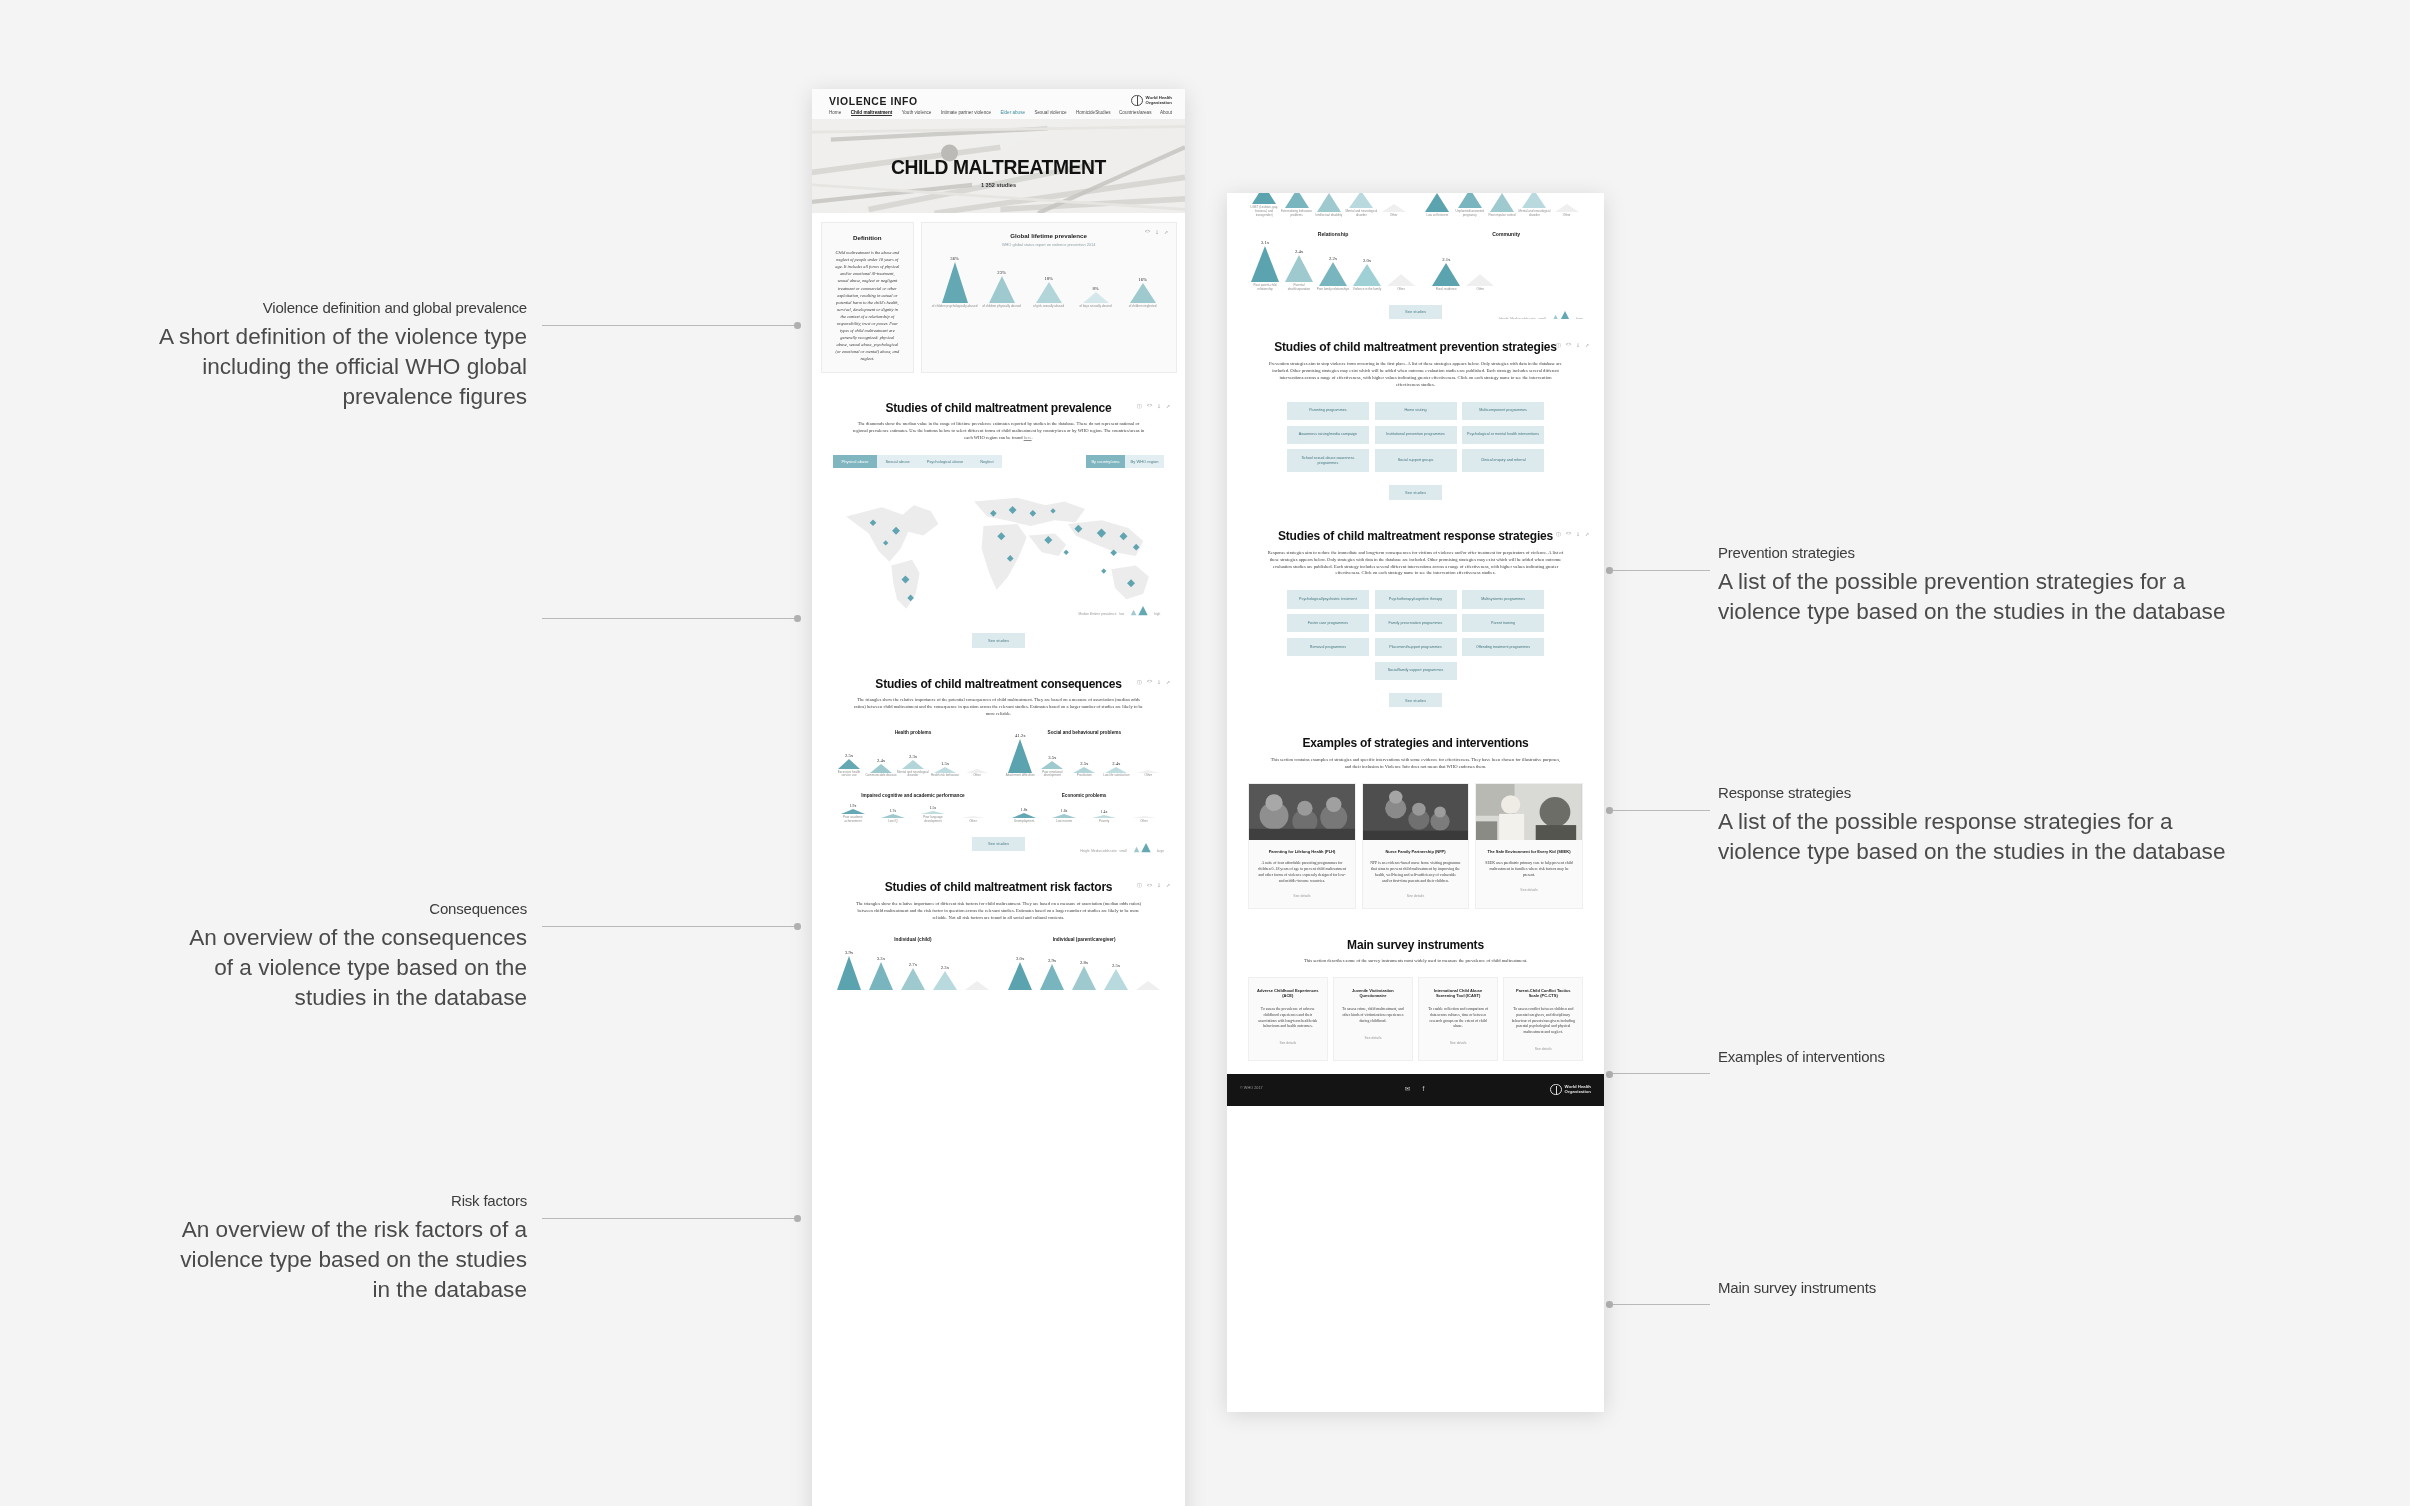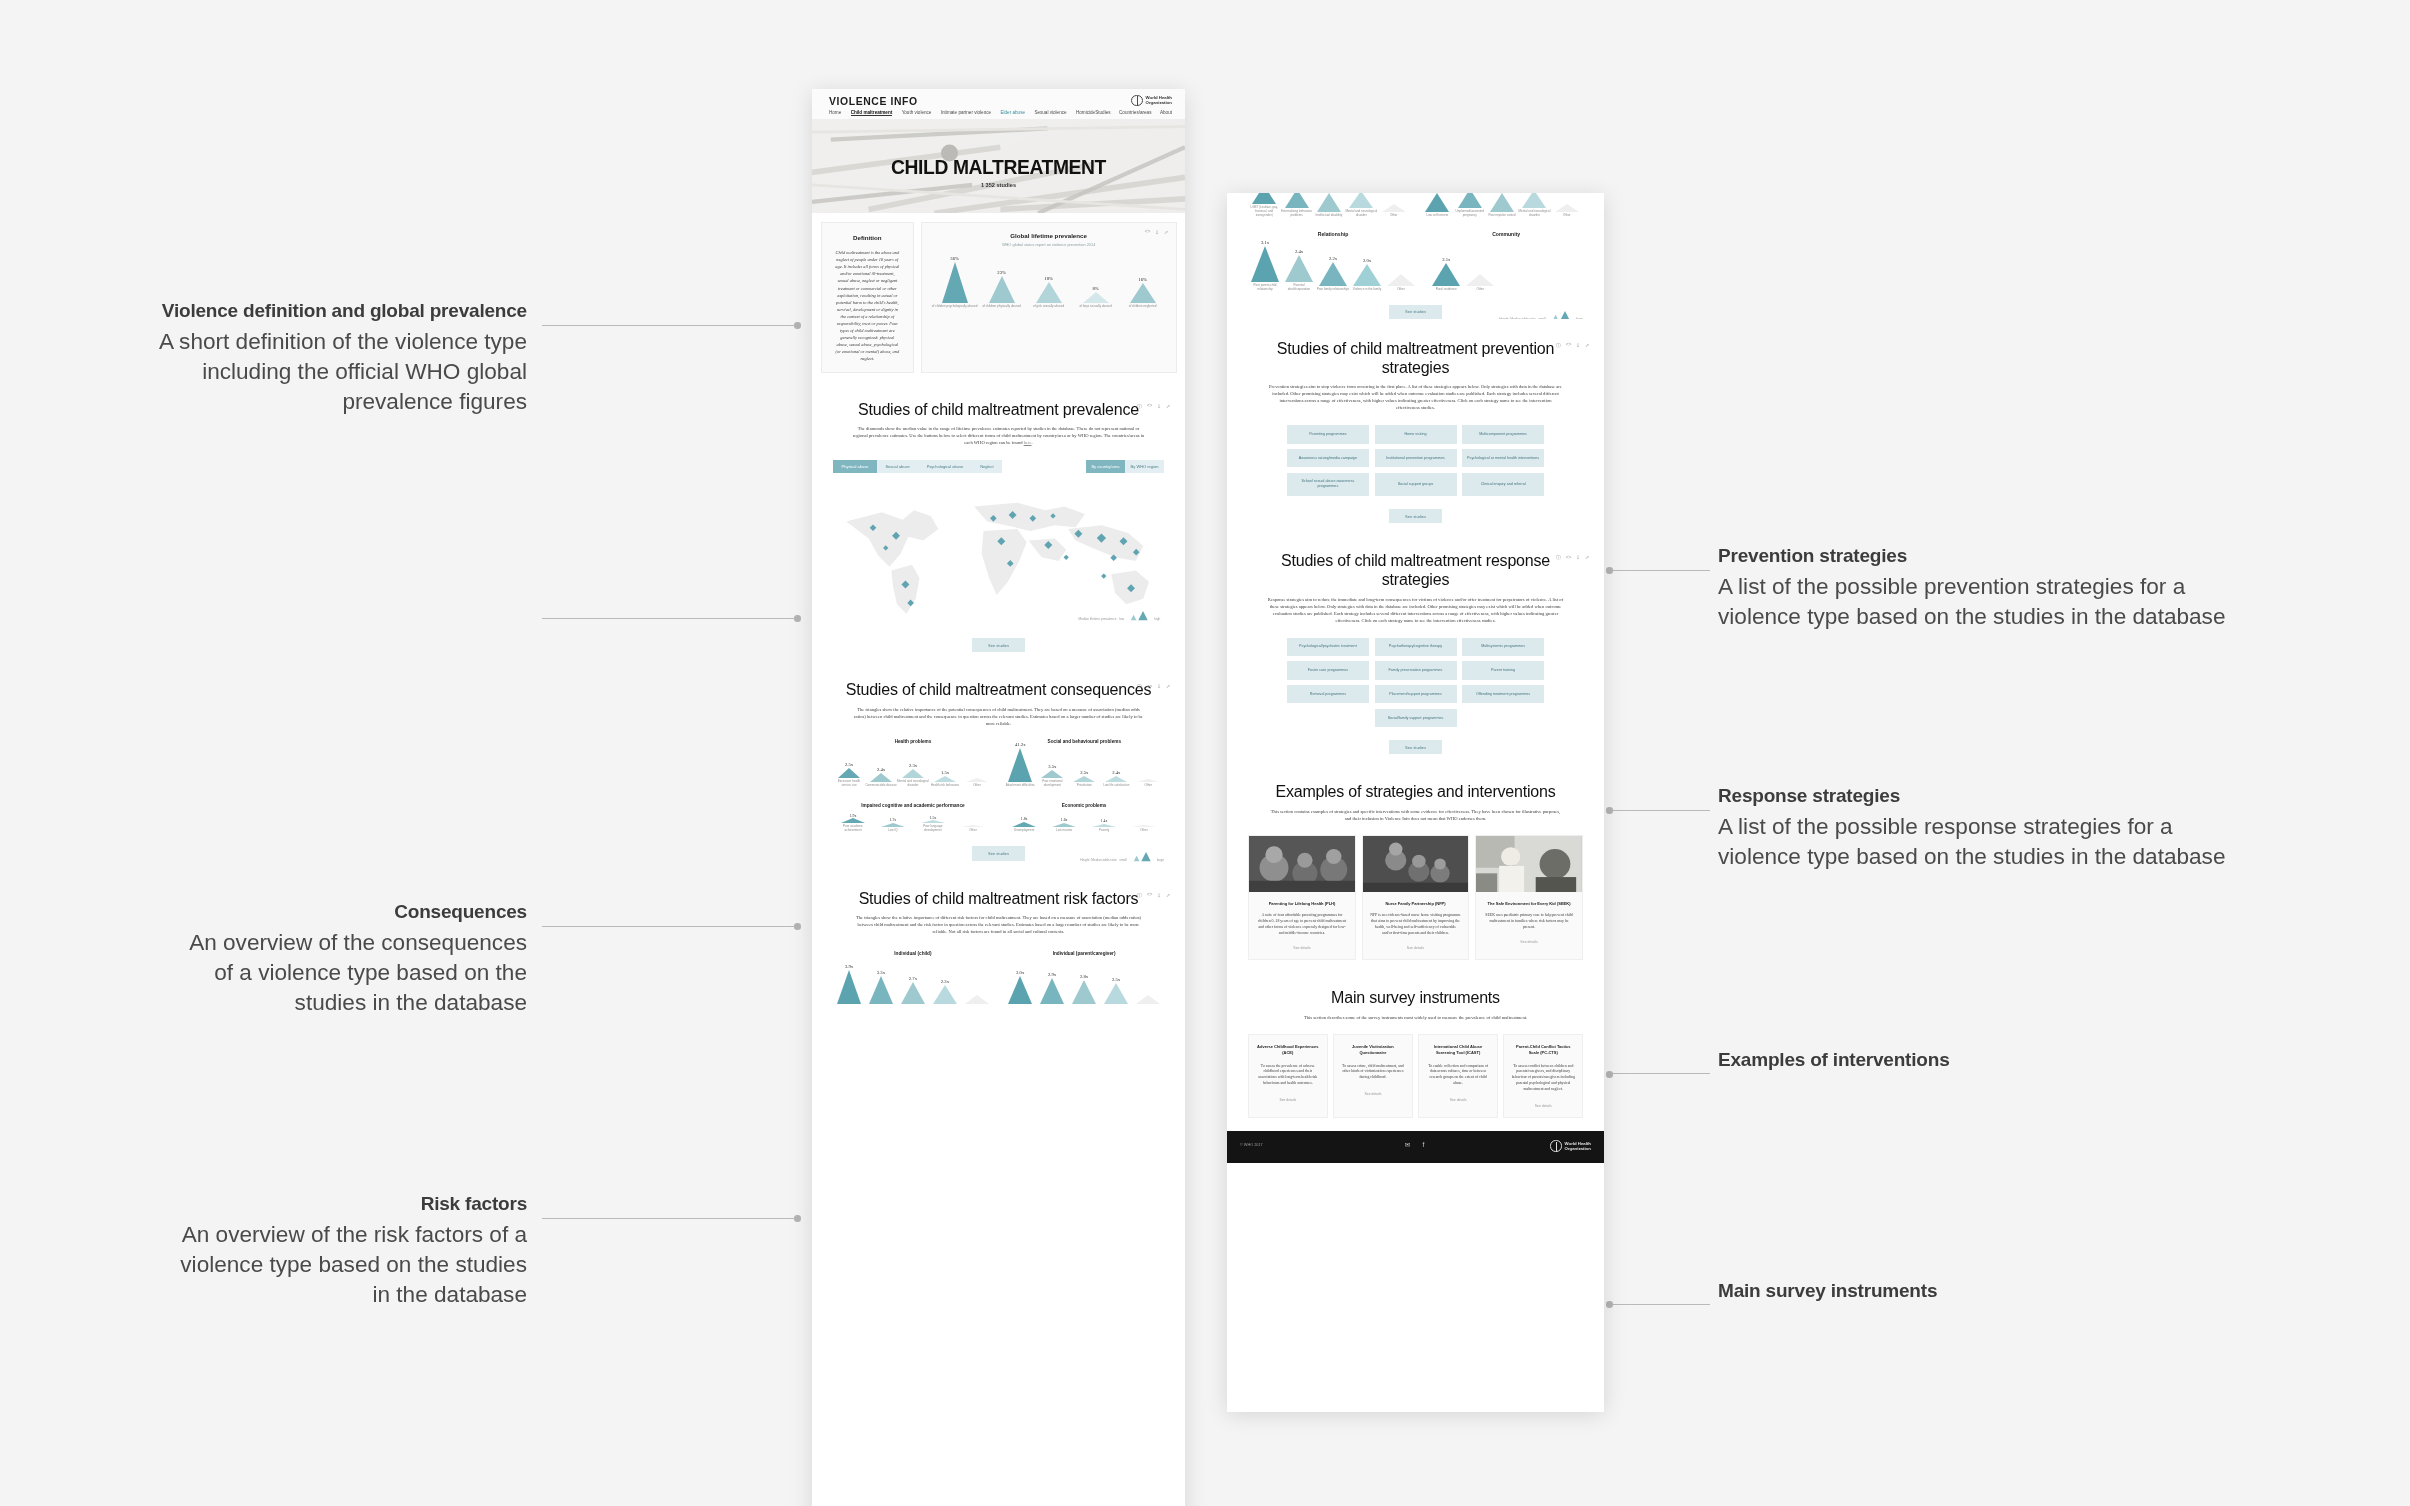--- a/index.html
+++ b/index.html
@@ -7,21 +7,21 @@
   body {
     background: #f4f4f4;
     font-family: "Liberation Sans", sans-serif;
     position: relative;
     overflow: hidden;
   }
   .stage { position: absolute; inset: 0; }
 
   
   .annot { position: absolute; color: #3c3c3c; }
-  .annot .atitle { font-weight: bold; font-size: 19px; letter-spacing: -0.2px; line-height: 1.25; }
+  .annot .atitle { font-weight: normal; font-size: 15px; letter-spacing: -0.2px; line-height: 1.25; }
   .annot .adesc  { font-size: 22.6px; line-height: 1.32; color: #4a4a4a; margin-top: 4.7px; }
   .annot.right-al { text-align: right; }
   .annot.left-al  { text-align: left; }
 
   .leader { position: absolute; height: 0.9px; background: #b9b9b9; }
   .leaderdot { position: absolute; width: 6.6px; height: 6.6px; border-radius: 50%; background: #b3b3b3; }
 
   
   .page {
     position: absolute;
@@ -64,21 +64,21 @@
   .card-h { text-align: center; font-weight: bold; font-size: 6.2px; color: #1b1b1b; }
   .card-sub { text-align: center; font-size: 3.9px; color: #8e9fa4; margin-top: 2.8px; }
   .defn-body { font-family: "Liberation Serif", serif; font-size: 4.4px; line-height: 1.6;
                color: #3d3d3d; text-align: center; font-style: italic; margin-top: 8.5px; }
 
   .tools { position: absolute; right: 7.5px; top: 5.6px; display: flex; gap: 4.7px; align-items: center; }
   .tools span { font-size: 4.9px; color: #9a9a9a; }
 
   
   .sect { padding: 16px 21px 13px; background: #fff; position: relative; }
-  .sect-h { text-align: center; font-weight: normal; font-size: 16px; color: #111;
+  .sect-h { text-align: center; font-weight: bold; font-size: 12px; color: #111;
             line-height: 1.18; letter-spacing: -0.2px; }
   .sect-p { font-family: "Liberation Serif", serif; text-align: center; font-size: 4.6px;
             line-height: 1.52; color: #3b3b3b; margin: 6.6px 19px 0; }
   .sect-p a { color: #8a8a8a; }
   .sect .tools { right: 15px; top: 18px; }
 
   .pills { display: flex; justify-content: space-between; margin-top: 13px; }
   .pillgrp { display: flex; }
   .pill { font-size: 4px; color: #4e7f88; background: #e2eef1; padding: 3.8px 8.5px;
           text-align: center; white-space: nowrap; }

